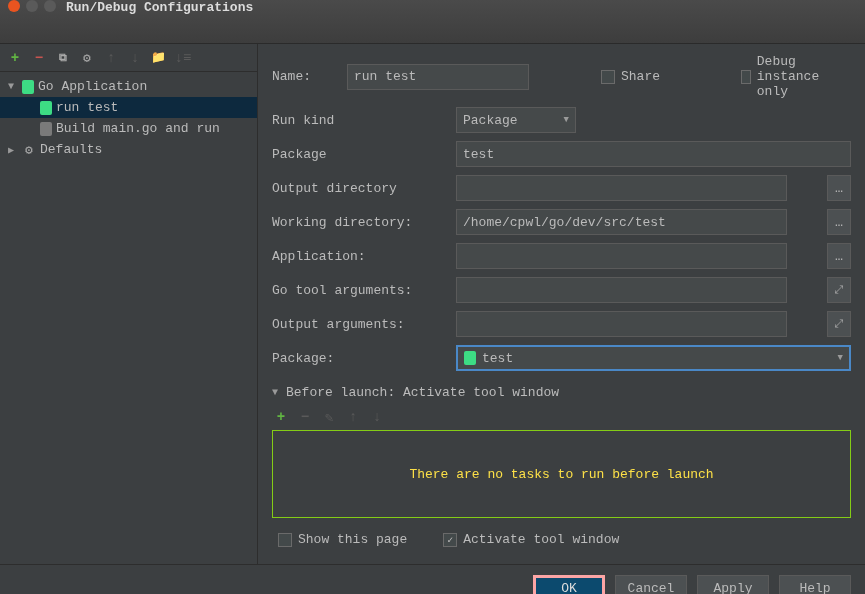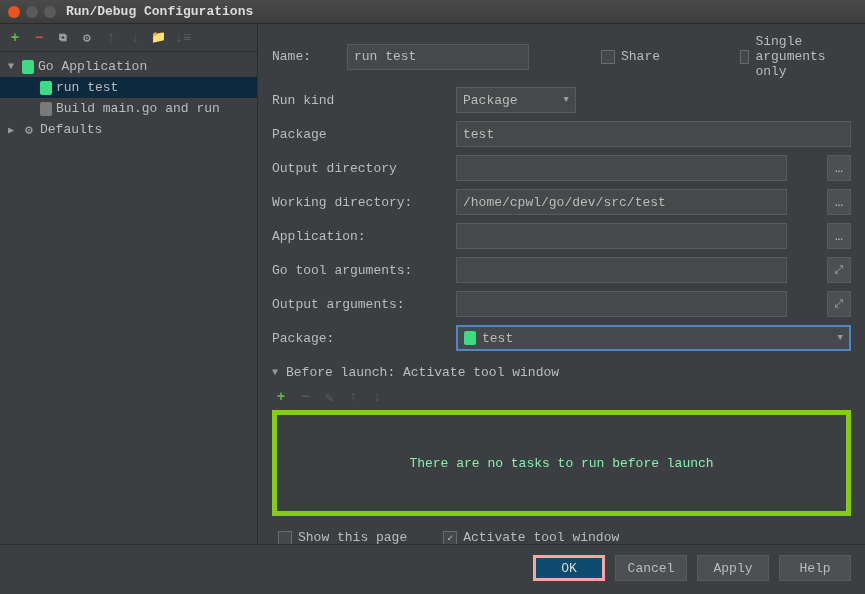--- a/index.html
+++ b/index.html
@@ -1,17 +1,17 @@
 <!DOCTYPE html>
 <html><head>
 <meta charset="utf-8">
 <style>
 * { box-sizing: border-box; margin: 0; padding: 0; }
 body { font-family: "Courier New", monospace; font-size: 13px; background: #3c3f41; color: #bbbbbb; width: 865px; height: 594px; overflow: hidden; }
-.titlebar { height: 24px; background: linear-gradient(#4a4a4a, #3d3d3d); display: flex; align-items: center; padding: 0 8px; border-bottom: 1px solid #2a2a2a; }
+.titlebar { height: 44px; background: linear-gradient(#4a4a4a, #3d3d3d); display: flex; align-items: flex-start; padding: 0 8px; border-bottom: 1px solid #2a2a2a; }
 .win-btns { display: flex; gap: 6px; margin-right: 10px; }
 .win-btn { width: 12px; height: 12px; border-radius: 50%; }
 .win-close { background: #e95420; }
 .win-min { background: #5a5a5a; }
 .win-max { background: #5a5a5a; }
 .title { color: #dcdcdc; font-weight: bold; }
 .content { display: flex; height: 520px; }
 .sidebar { width: 258px; border-right: 1px solid #2d2d2d; }
 .toolbar { height: 28px; display: flex; align-items: center; gap: 10px; padding: 0 8px; border-bottom: 1px solid #2d2d2d; }
 .icon { display: inline-flex; align-items: center; justify-content: center; width: 14px; height: 14px; font-size: 14px; font-weight: bold; }
@@ -37,21 +37,21 @@
 .select { background: #45494a; border: 1px solid #5a5a5a; color: #bbbbbb; padding: 3px 6px; height: 26px; display: flex; align-items: center; justify-content: space-between; cursor: pointer; }
 .select-kind { width: 120px; }
 .select-module { flex: 1; border: 2px solid #4a88c7; }
 .checkbox { display: inline-flex; align-items: center; gap: 6px; cursor: pointer; }
 .checkbox-box { width: 14px; height: 14px; border: 1px solid #6a6a6a; background: #43494a; display: inline-flex; align-items: center; justify-content: center; font-size: 10px; }
 .checkbox-box.checked::after { content: "✓"; color: #bbbbbb; }
 .btn-ellipsis { width: 24px; height: 26px; background: #4c5052; border: 1px solid #5a5a5a; color: #bbbbbb; margin-left: 4px; cursor: pointer; font-family: inherit; }
 .btn-expand { width: 24px; height: 26px; background: #4c5052; border: 1px solid #5a5a5a; color: #a9a9a9; margin-left: 4px; cursor: pointer; font-size: 11px; display:flex; align-items:center; justify-content:center; }
 .section-title { display: flex; align-items: center; gap: 4px; margin: 14px 0 6px 0; }
 .mini-toolbar { display: flex; gap: 10px; padding: 4px 2px; }
-.empty-box { border: 5px solid #84cc16; height: 106px; display: flex; align-items: center; justify-content: center; color: #86efac; margin-top: 2px; }
+.empty-box { border: 1px solid #84cc16; height: 88px; display: flex; align-items: center; justify-content: center; color: #fde047; margin-top: 2px; }
 .bottom-checks { display: flex; gap: 36px; margin-top: 14px; padding-left: 6px; }
 .footer { display: flex; justify-content: flex-end; gap: 10px; padding: 10px 14px; border-top: 1px solid #2d2d2d; }
 .btn { width: 72px; height: 26px; background: #4c5052; border: 1px solid #5a5a5a; color: #bbbbbb; cursor: pointer; font-family: inherit; font-size: 13px; }
 .btn.primary { background: #0c4a6e; border: 3px solid #fca5a5; color: #dcdcdc; }
 .chev { font-size: 9px; color: #9a9a9a; }
 </style>
 </head>
 <body>
 
 <div class="titlebar">
@@ -102,21 +102,21 @@
       <span class="lbl" style="width:52px">Name:</span>
       <input class="input name-input" value="run test" style="">
       <div style="flex:1"></div>
       <label class="checkbox">
         <span class="checkbox-box"></span>
         <span>Share</span>
       </label>
       <div style="width:14px"></div>
       <label class="checkbox">
         <span class="checkbox-box"></span>
-        <span>Single arguments only</span>
+        <span>Debug instance only</span>
       </label>
     </div>
 
     <div class="row">
       <span class="lbl">Run kind</span>
       <div class="select select-kind">
         <span>Package</span>
         <span class="chev">▼</span>
       </div>
     </div>

